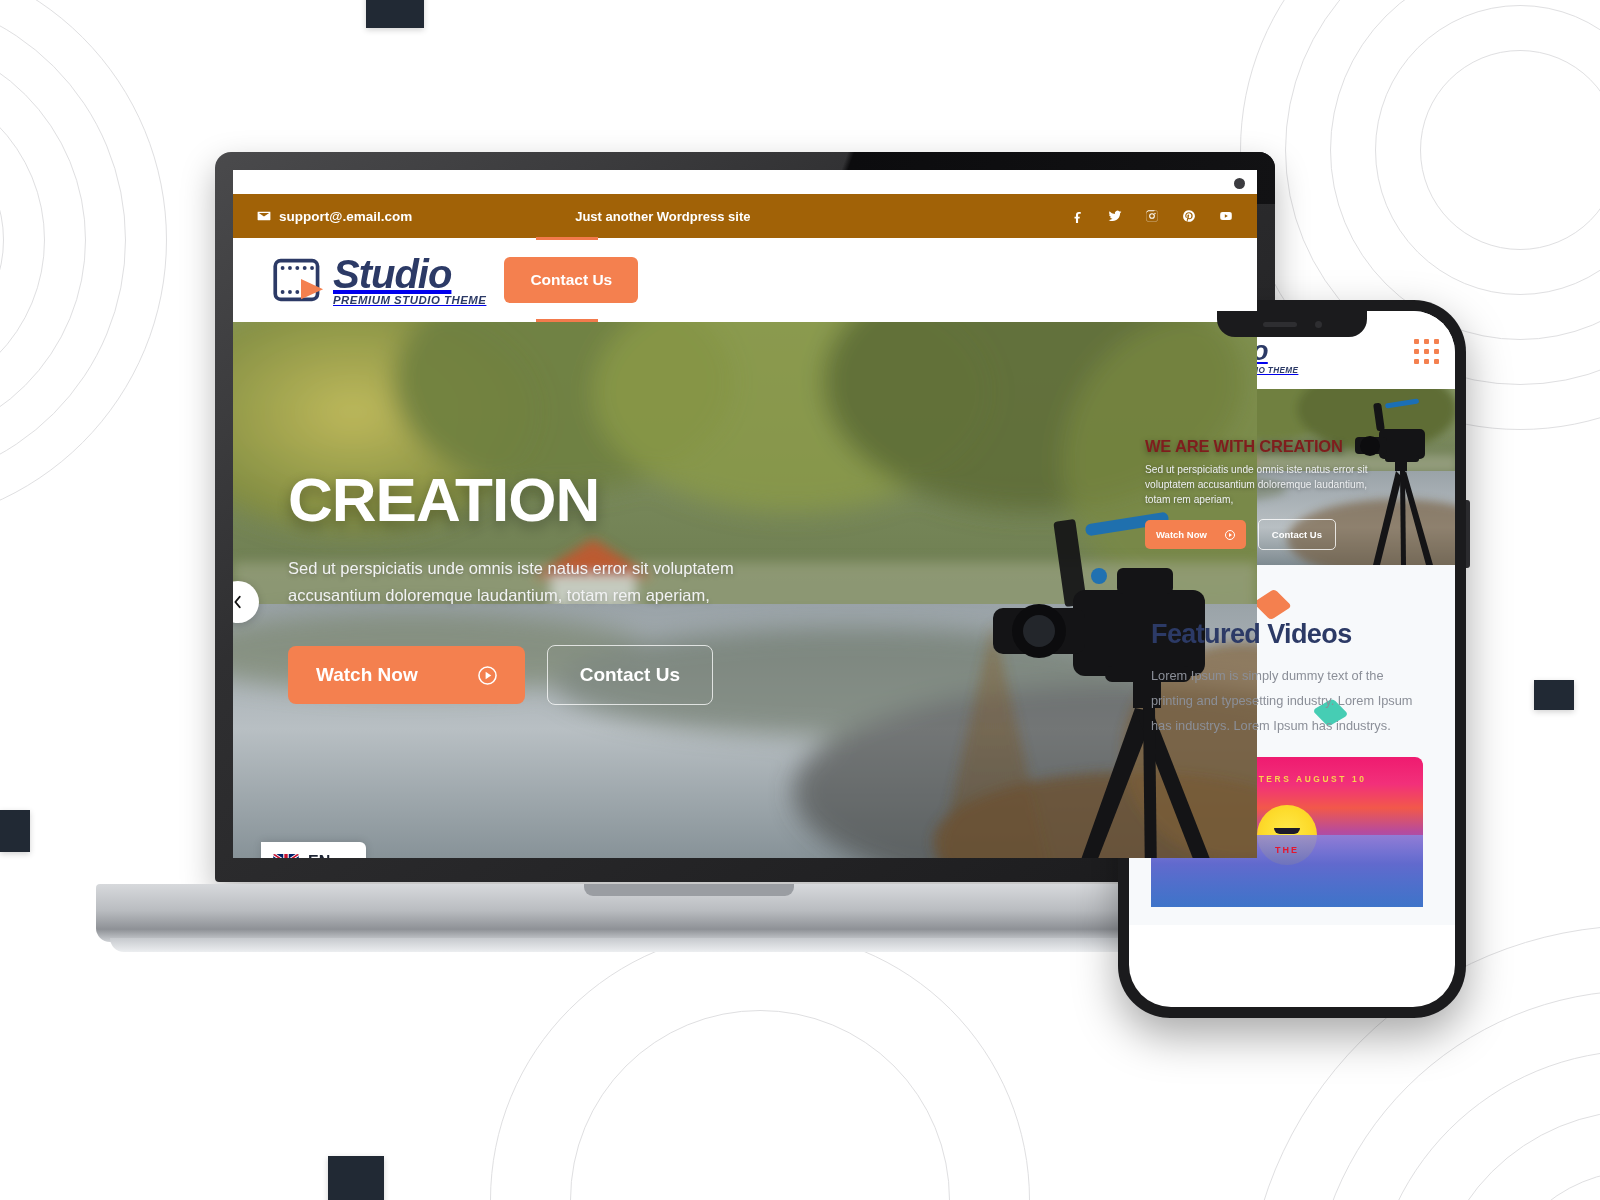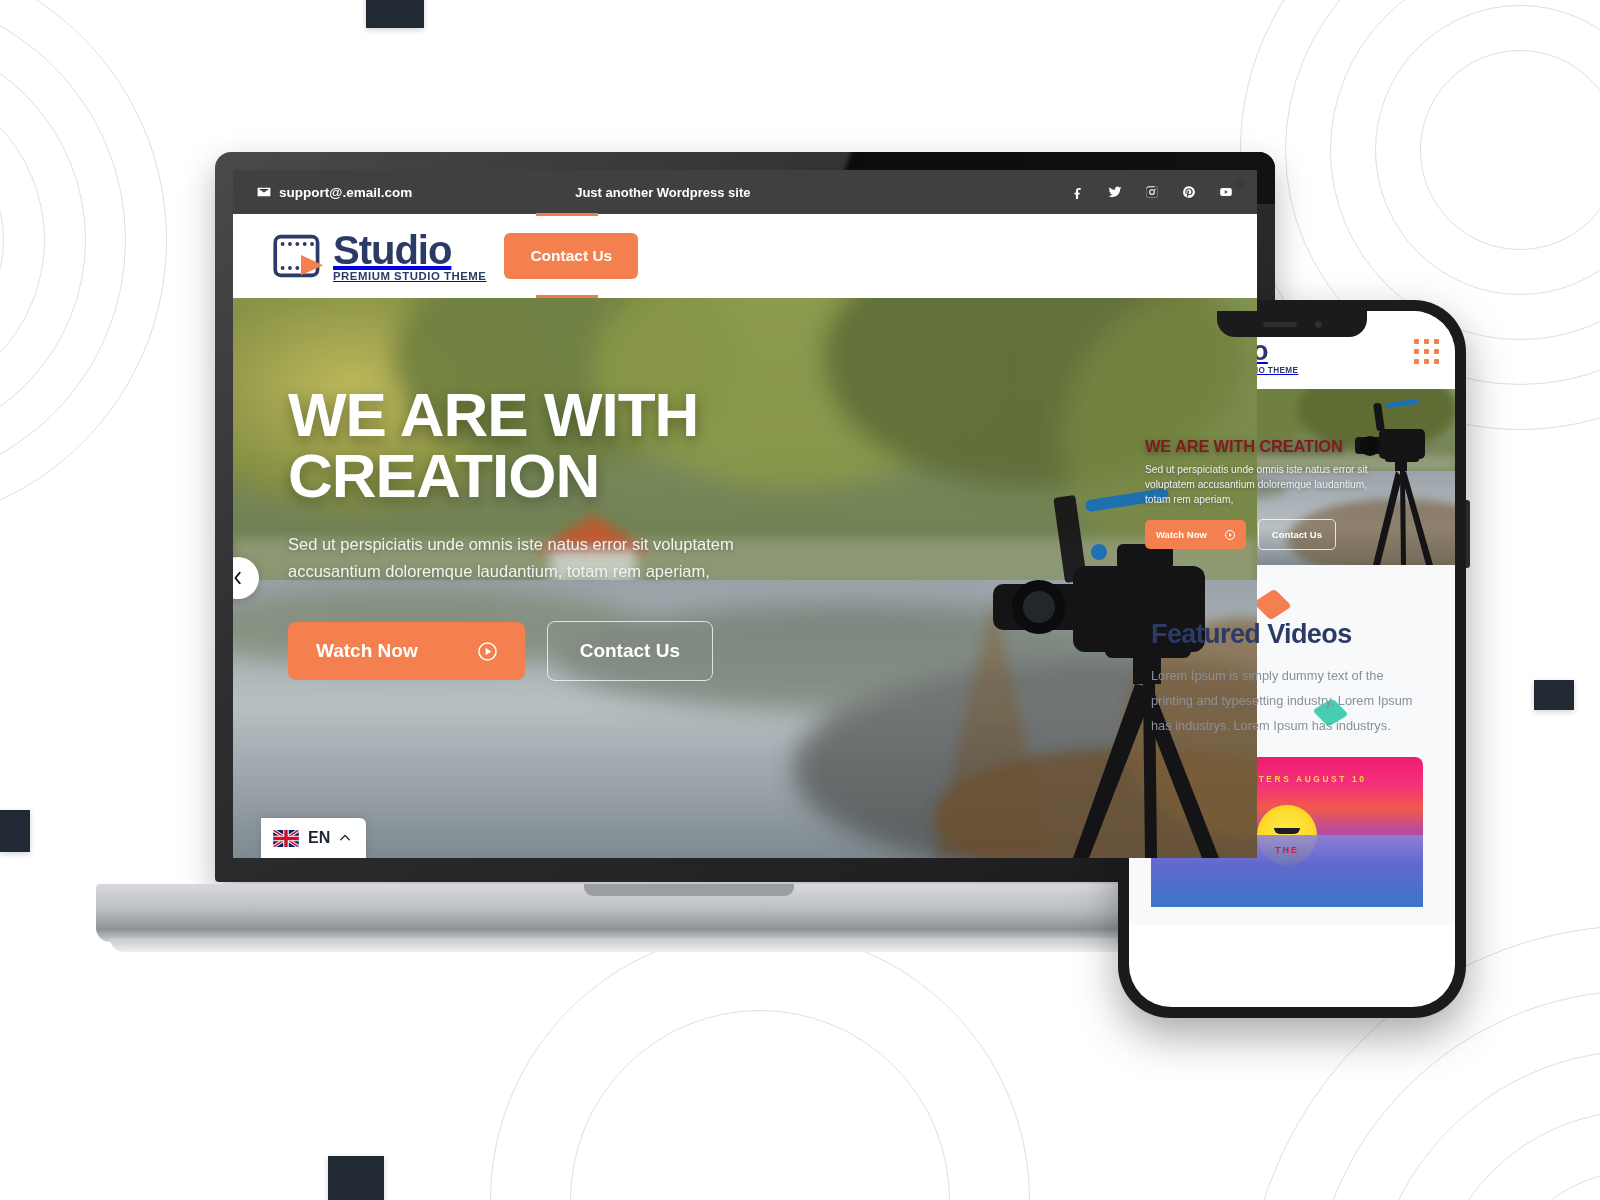--- a/index.html
+++ b/index.html
@@ -59,35 +59,35 @@
     border-radius: 0 0 9px 9px;
   }
   .base-foot {
     position:absolute; left:14px; right:14px; bottom:-10px; height:14px;
     background: linear-gradient(180deg,#c6c9cd,#eceef0);
     border-radius: 0 0 40px 40px;
   }
 
   
   .topbar {
-    height: 44px; background:#404040; display:flex; align-items:center;
-    padding: 0 24px; color:#fff; font-size: 13.5px; font-weight: 600;
+    height: 44px; background:#a16207; display:flex; align-items:center;
+    padding: 0 24px; color:#fff; font-size: 13.5px; font-weight: 600; margin-top: 24px;
   }
   .topbar .mail { display:flex; align-items:center; gap:8px; }
   .topbar .tagline { margin-left: 163px; font-size: 13px; }
   .socials { margin-left:auto; display:flex; align-items:center; gap:23px; }
   .socials svg { width:14px; height:14px; fill:#fff; display:block; }
 
   .navbar {
     height: 84px; background:#fff; display:flex; align-items:center;
     padding: 0 0 0 40px; position:relative;
   }
   .logo { display:flex; align-items:center; gap:4px; }
   .logo-mark { width: 56px; height: 46px; position: relative; flex: none; }
-  .logo-text { line-height: 1; }
+  .logo-text { line-height: 1; font-style: italic; }
   .logo-name {
     font-size: 40px; font-weight: 800; color:#2c3a66; letter-spacing: -1px;
     font-family: "Liberation Sans", sans-serif;
   }
   .logo-sub {
     font-size: 11.4px; font-weight: 700; color:#2c3a66; letter-spacing: .52px;
     margin-top: 1px;
   }
   .menu { display:flex; align-items:center; margin-left: 78px; }
   .menu-item {
@@ -462,21 +462,21 @@
         <div class="carousel-prev">
           <span>
             <svg viewBox="0 0 16 16" style="width:14px;height:14px;fill:none;stroke:#111;stroke-width:2.2;stroke-linecap:round;stroke-linejoin:round;display:block;">
               <path d="M10 2 L5 8 L10 14"></path>
             </svg>
           </span>
         </div>
 
         <div class="hero-inner">
           <h1 class="hero-title">
-            <span>WE ARE WITH</span><br>
+            <br>
             <span>CREATION</span>
           </h1>
           <p class="hero-sub">Sed ut perspiciatis unde omnis iste natus error sit voluptatem accusantium doloremque laudantium, totam rem aperiam,</p>
           <div class="hero-btns">
             <button class="btn-watch">
               <span>Watch Now</span>
               <span>
                 <svg viewBox="0 0 20 20" style="width:19px;height:19px;display:block;">
                   <circle cx="10" cy="10" r="9" fill="none" stroke="#fff" stroke-width="1.6"></circle>
                   <path d="M8 6 L14 10 L8 14 Z" fill="#fff"></path>

